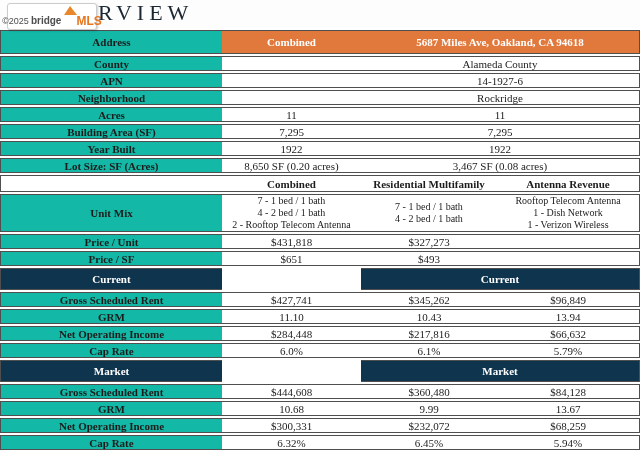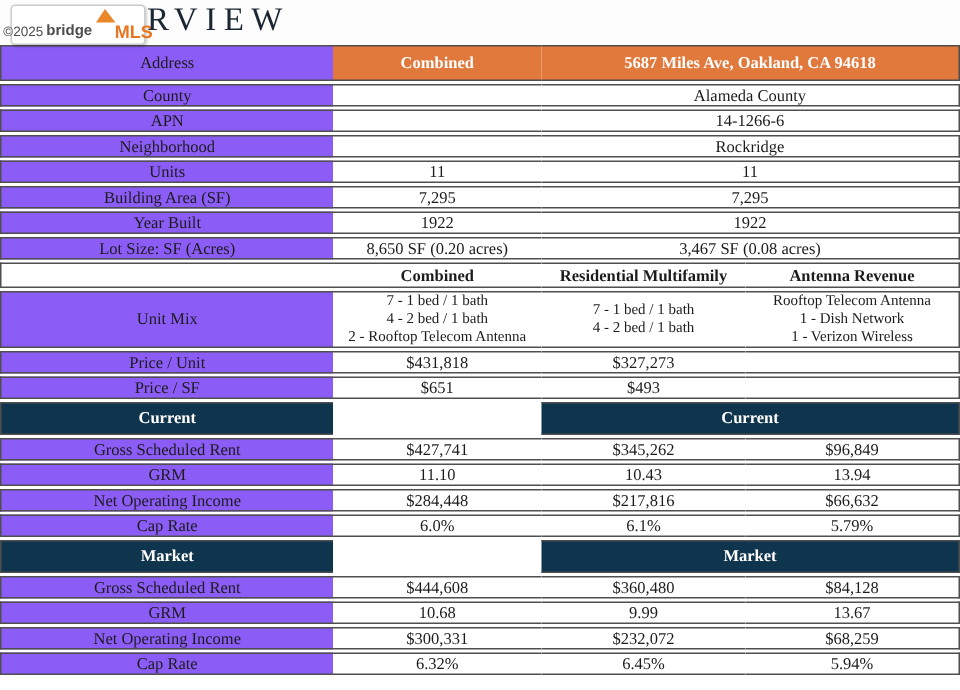--- a/index.html
+++ b/index.html
@@ -32,21 +32,21 @@
     width:640px;border-collapse:separate;border-spacing:0 2px;table-layout:fixed;
     margin-top:0;
   }
   td{
     font-size:11px;text-align:center;vertical-align:middle;padding:0 2px;
     border-top:1px solid #4f4f4f;border-bottom:1px solid #4f4f4f;
     background:#ffffff;overflow:hidden;white-space:nowrap;
   }
   tr td:first-child{border-left:1px solid #4f4f4f;}
   tr td:last-child{border-right:1px solid #4f4f4f;}
-  td.label{background:#8b5cf6;font-weight:normal;}
+  td.label{background:#14b8a6;font-weight:bold;}
   td.blank{border:none;background:#ffffff;}
   .h-addr td{height:22px;}
   .h-info td{height:13px;}
   .h-colhdr td{height:15px;}
   .h-mix td{height:36px;}
   .h-sec td{height:20px;}
   td.orange{background:#e2793c;color:#ffffff;font-weight:bold;}
   td.navy{background:#0f344d;color:#ffffff;font-weight:bold;margin-left:12px;}
   td.bold{font-weight:bold;}
   td.mix{font-size:10px;line-height:1.18;white-space:normal;}
@@ -83,29 +83,29 @@
     </tr>
 
     <tr class="h-info">
       <td class="label">County</td>
       <td></td>
       <td colspan="2">Alameda County</td>
     </tr>
     <tr class="h-info">
       <td class="label">APN</td>
       <td></td>
-      <td colspan="2">14-1266-6</td>
+      <td colspan="2">14-1927-6</td>
     </tr>
     <tr class="h-info">
       <td class="label">Neighborhood</td>
       <td></td>
       <td colspan="2">Rockridge</td>
     </tr>
     <tr class="h-info">
-      <td class="label">Units</td>
+      <td class="label">Acres</td>
       <td>11</td>
       <td colspan="2">11</td>
     </tr>
     <tr class="h-info">
       <td class="label">Building Area (SF)</td>
       <td>7,295</td>
       <td colspan="2">7,295</td>
     </tr>
     <tr class="h-info">
       <td class="label">Year Built</td>

